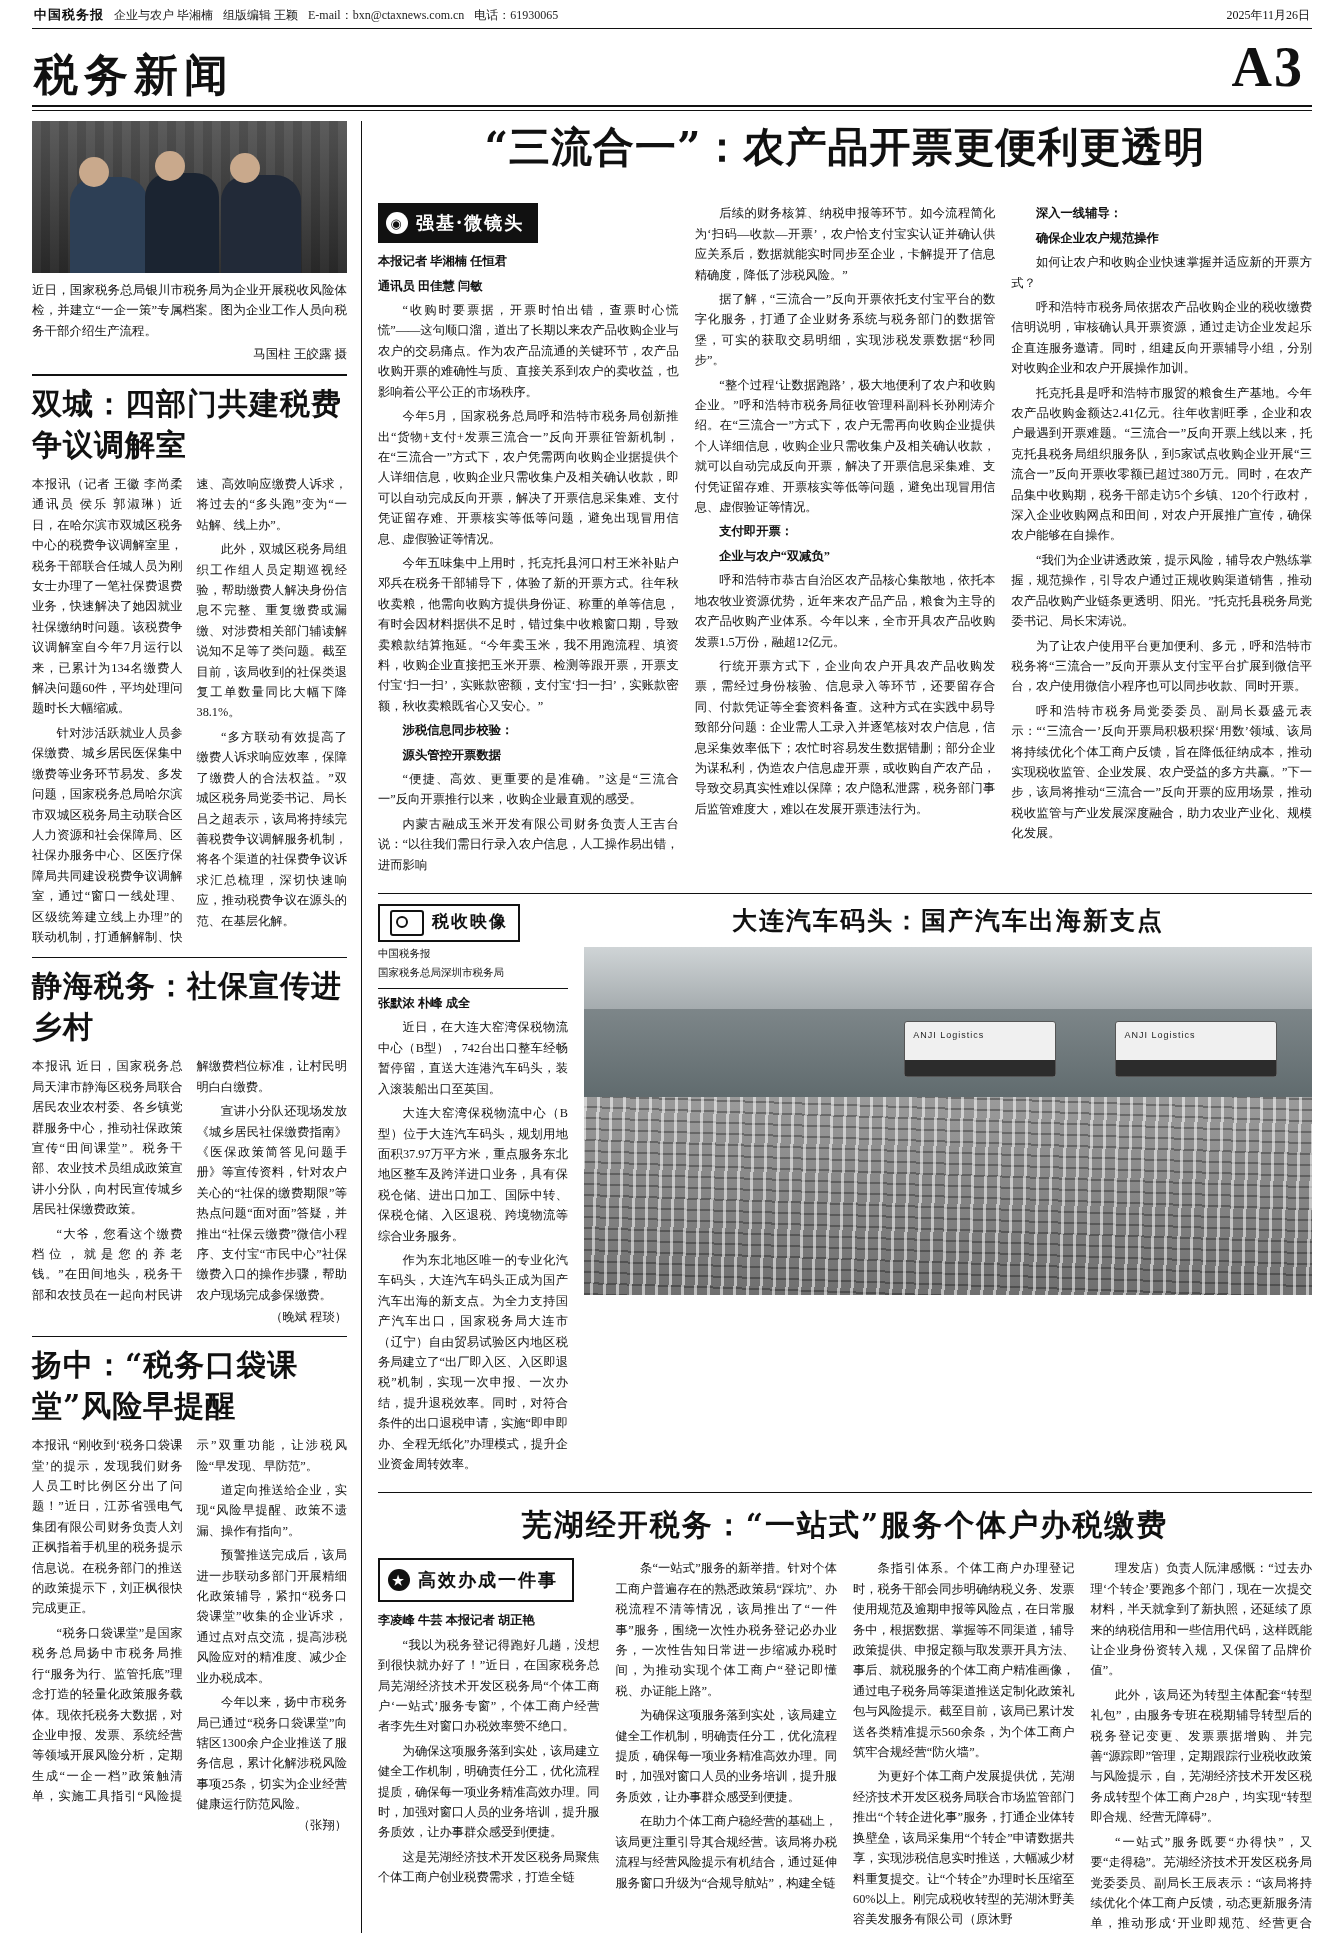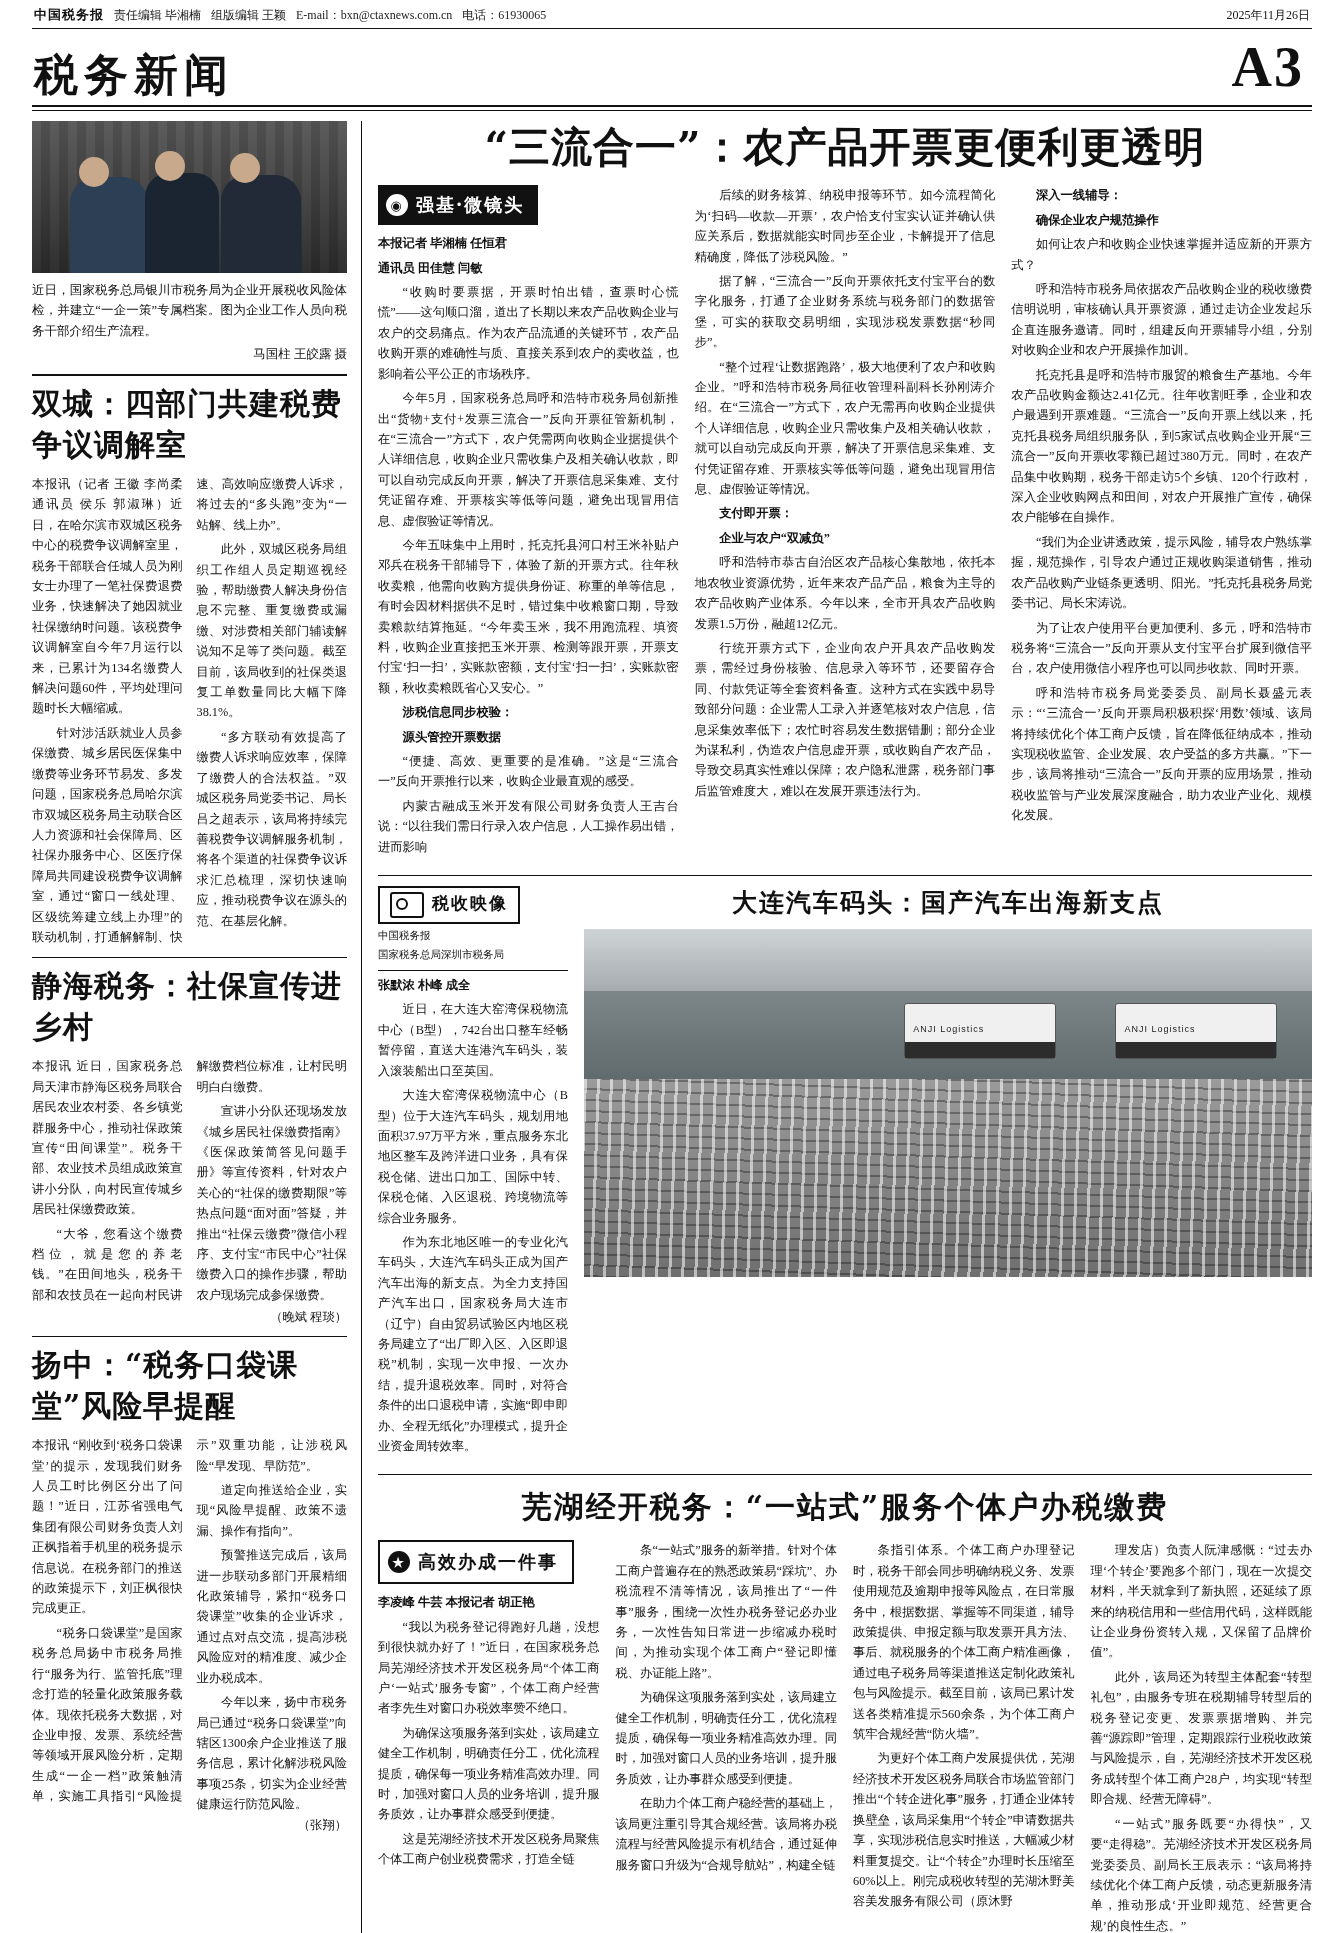--- a/index.html
+++ b/index.html
@@ -61,21 +61,21 @@
   .twocol{column-count:2;column-gap:14px;font-size:12.3px;line-height:1.66;text-align:justify;}
   .twocol p{margin:0 0 4px;text-indent:2em;}
   .twocol p.lead{text-indent:0;}
   .byline{font-weight:bold;}
   .sign{text-align:right;font-size:12.3px;margin-top:2px;}
 
   
   .headline{
     font-family:"DejaVu Serif",serif;font-weight:bold;
     font-size:41px;letter-spacing:1px;text-align:center;line-height:1.18;
-    margin:2px 0 14px;
+    margin:2px 0 32px;
   }
   .r-grid{display:flex;gap:16px;}
   .rcol{flex:1;font-size:12.3px;line-height:1.66;text-align:justify;}
   .rcol p{margin:0 0 4px;text-indent:2em;}
   .rcol p.noind{text-indent:0;}
   .sub-h{font-weight:bold;text-indent:0;margin:6px 0 4px;}
 
   .badge{
     display:inline-flex;align-items:center;gap:8px;
     background:#111;color:#fff;padding:5px 14px 5px 8px;font-weight:bold;
@@ -101,33 +101,33 @@
   .aerial .sky{position:absolute;left:0;right:0;top:0;height:78px;background:linear-gradient(180deg,#cfd4d6,#9aa1a4);}
   .aerial .sea{position:absolute;left:0;right:0;top:62px;height:92px;background:linear-gradient(180deg,#7d8689,#5f6a6d);}
   .aerial .dock{position:absolute;left:0;right:0;top:150px;bottom:0;
     background:
       repeating-linear-gradient(92deg,rgba(255,255,255,.55) 0 3px,rgba(255,255,255,0) 3px 13px),
       repeating-linear-gradient(2deg,rgba(0,0,0,.30) 0 2px,rgba(0,0,0,0) 2px 11px),
       linear-gradient(180deg,#9b9b9b,#6f6f6f);
   }
   .aerial .ship{position:absolute;top:74px;height:54px;background:#f0f0f0;border:1px solid #555;border-radius:3px;}
   .aerial .ship .hull{position:absolute;left:0;right:0;bottom:0;height:16px;background:#2c2c2c;}
-  .aerial .ship .lbl{position:absolute;left:8px;top:20px;font-family:"Liberation Sans",sans-serif;font-size:9px;color:#222;letter-spacing:1px;}
+  .aerial .ship .lbl{position:absolute;left:8px;top:8px;font-family:"Liberation Sans",sans-serif;font-size:9px;color:#222;letter-spacing:1px;}
 
   .bottom-title{font-family:"DejaVu Serif",serif;font-weight:bold;font-size:30px;letter-spacing:2px;text-align:center;margin:12px 0 12px;}
   .b-grid{display:flex;gap:16px;}
 </style>
 </head>
 <body>
 
 <div class="page">
 
   <div class="topbar">
     <span class="brand">中国税务报</span>
-    <span class="meta">责任编辑 毕湘楠</span>
+    <span class="meta">企业与农户 毕湘楠</span>
     <span class="meta">组版编辑 王颖</span>
     <span class="meta">E-mail：bxn@ctaxnews.com.cn</span>
     <span class="meta">电话：61930065</span>
     <span class="right">2025年11月26日</span>
   </div>
   <div class="rule"></div>
 
   <div class="masthead">
     <div class="title">税务新闻</div>
     <div class="page-no">A3</div>

